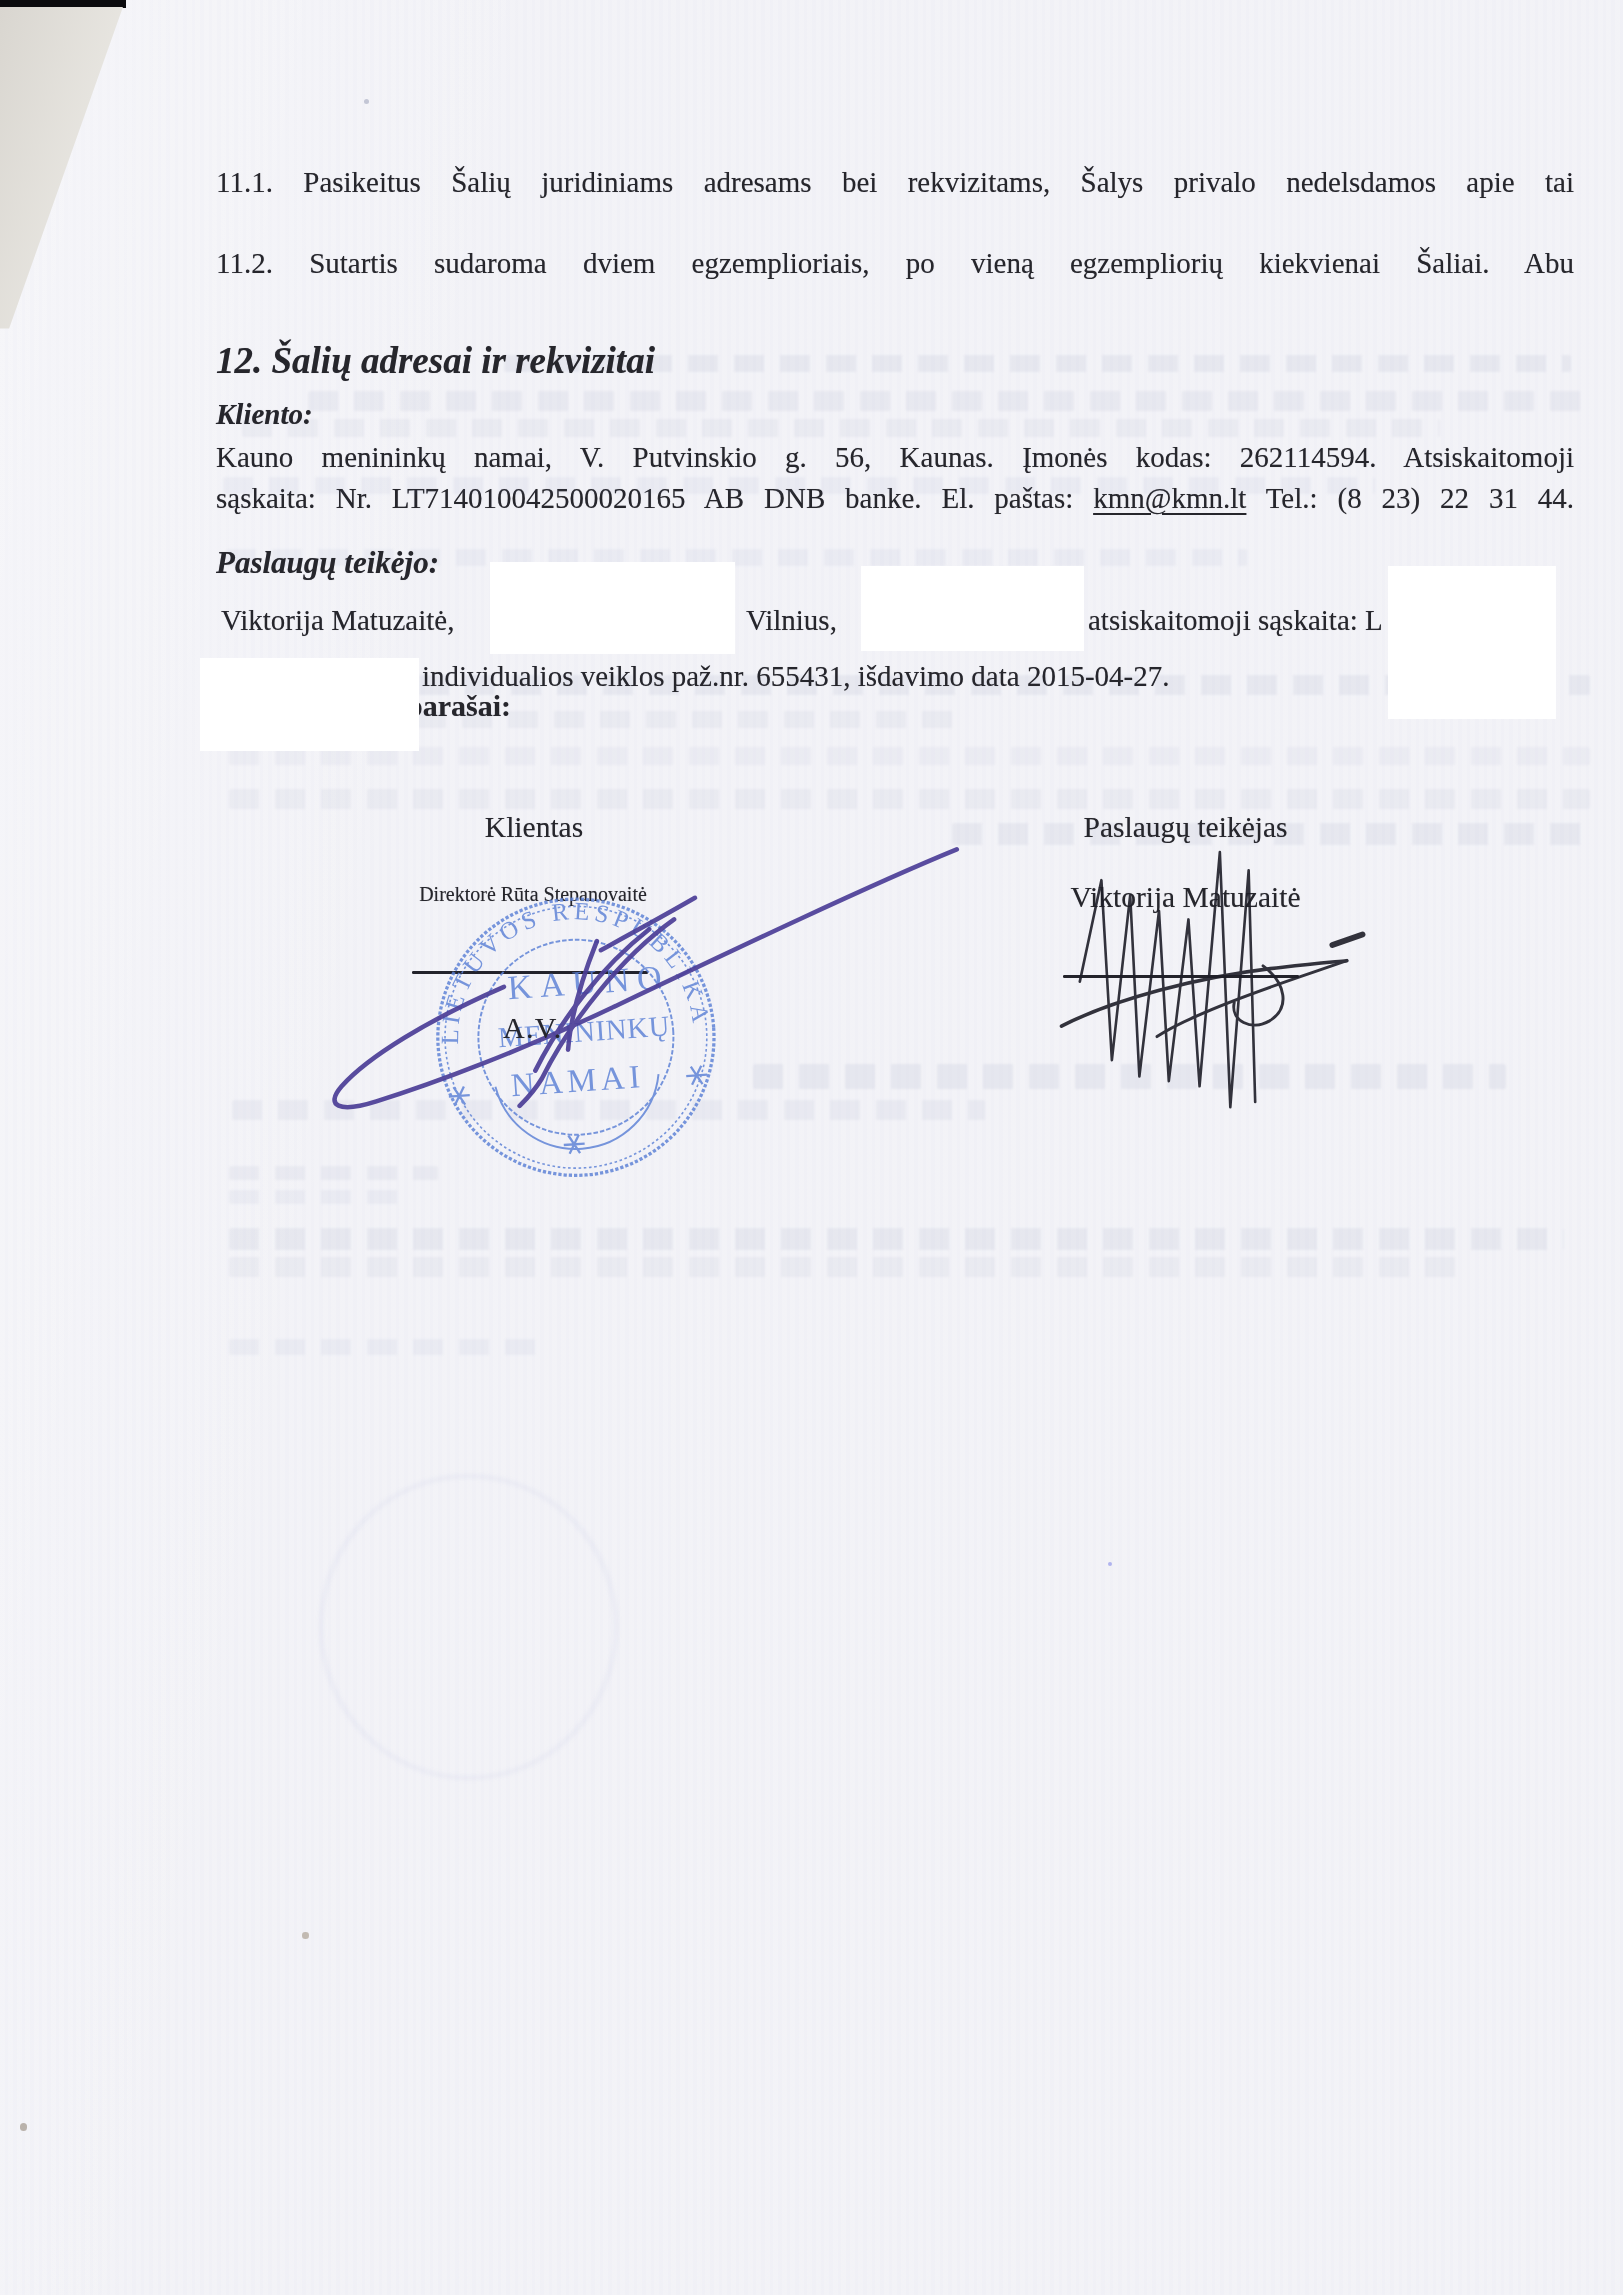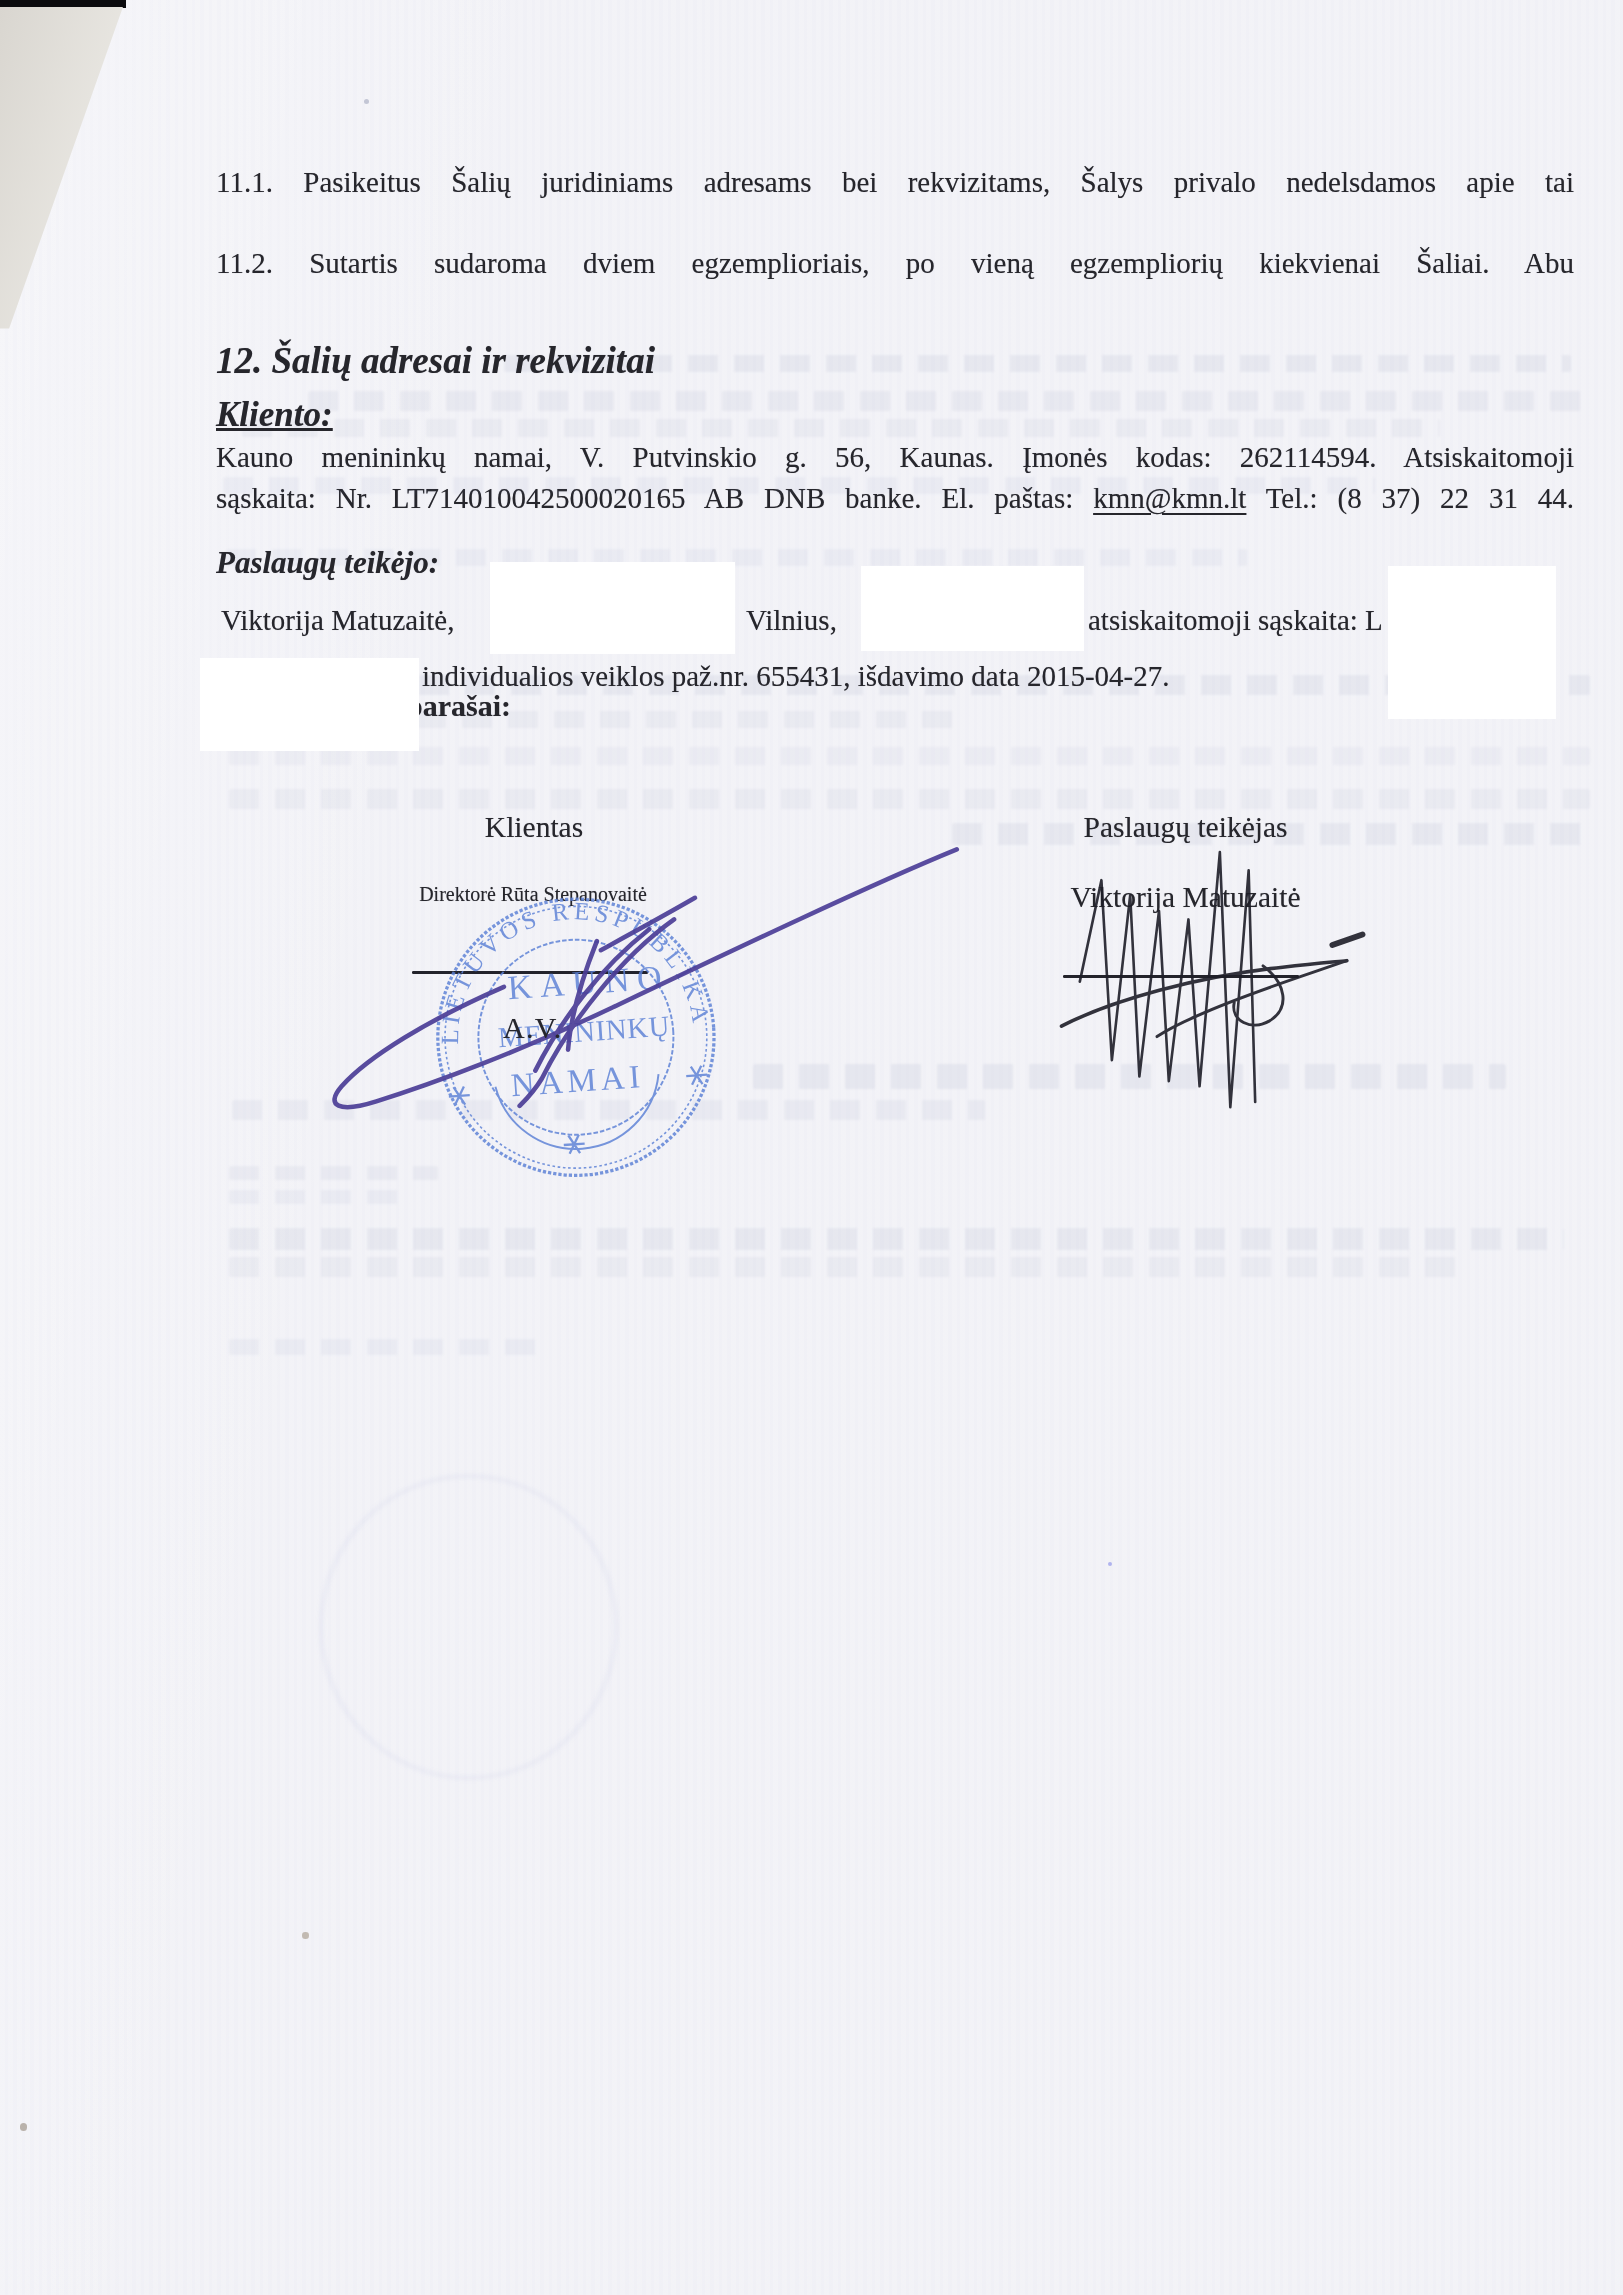--- a/index.html
+++ b/index.html
@@ -78,25 +78,25 @@
 
   <div class="abs" style="left:216px;top:162px;">
     <div class="line just">11.1. Pasikeitus Šalių juridiniams adresams bei rekvizitams, Šalys privalo nedelsdamos apie tai</div>
   </div>
 
   <div class="abs" style="left:216px;top:243px;">
     <div class="line just">11.2. Sutartis sudaroma dviem egzemplioriais, po vieną egzempliorių kiekvienai Šaliai. Abu</div>
   </div>
 
   <div class="abs line b-i" style="left:216px;top:340px;font-size:37px;">12. Šalių adresai ir rekvizitai</div>
-  <div class="abs line b-i" style="left:216px;top:394px;font-size:35px;text-decoration:underline;">Kliento:</div>
+  <div class="abs line b-i" style="left:216px;top:394px;font-size:29px;">Kliento:</div>
 
   <div class="abs" style="left:216px;top:437px;">
     <div class="line just">Kauno menininkų namai, V. Putvinskio g. 56, Kaunas. Įmonės kodas: 262114594. Atsiskaitomoji</div>
-    <div class="line just"><span>sąskaita: Nr. LT714010042500020165 AB DNB banke. El. paštas: </span><span class="email">kmn@kmn.lt</span><span> Tel.: (8 37) 22 31 44.</span></div>
+    <div class="line just"><span>sąskaita: Nr. LT714010042500020165 AB DNB banke. El. paštas: </span><span class="email">kmn@kmn.lt</span><span> Tel.: (8 23) 22 31 44.</span></div>
   </div>
 
   <div class="abs line b-i" style="left:216px;top:542px;font-size:31px;">Paslaugų teikėjo:</div>
 
   <div class="abs line" style="left:221px;top:600px;">Viktorija Matuzaitė,</div>
   <div class="abs line" style="left:746px;top:600px;">Vilnius,</div>
   <div class="abs line" style="left:1088px;top:600px;">atsiskaitomoji sąskaita: L</div>
   <div class="abs line" style="left:422px;top:656px;">individualios veiklos paž.nr. 655431, išdavimo data 2015-04-27.</div>
 
   <div class="abs line b" style="left:216px;top:685px;font-size:30px;">Sutarties šalių parašai:</div>

